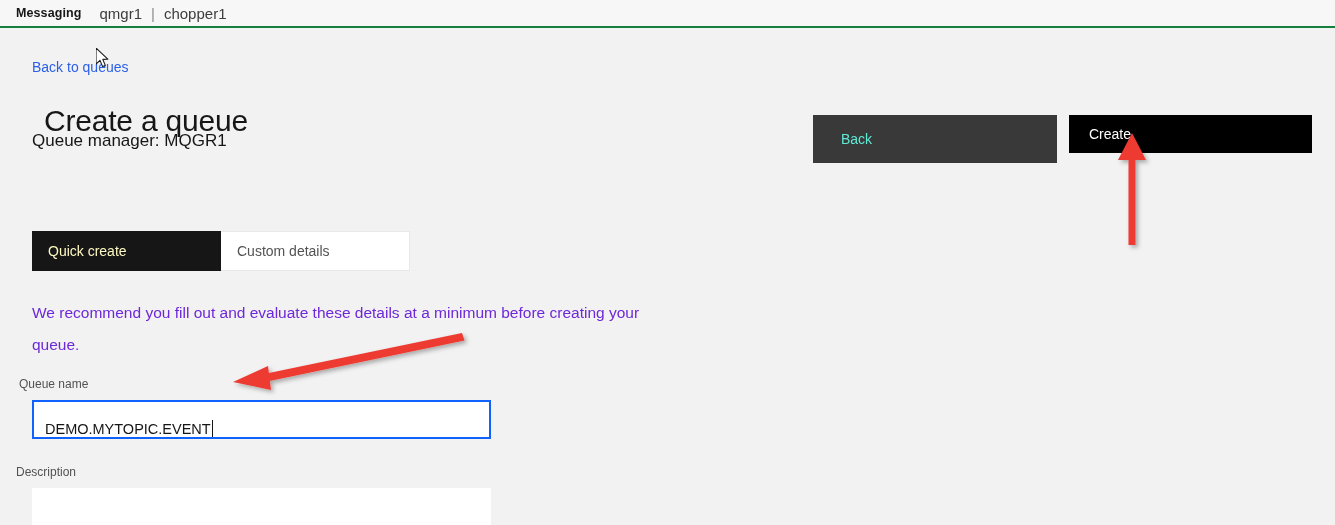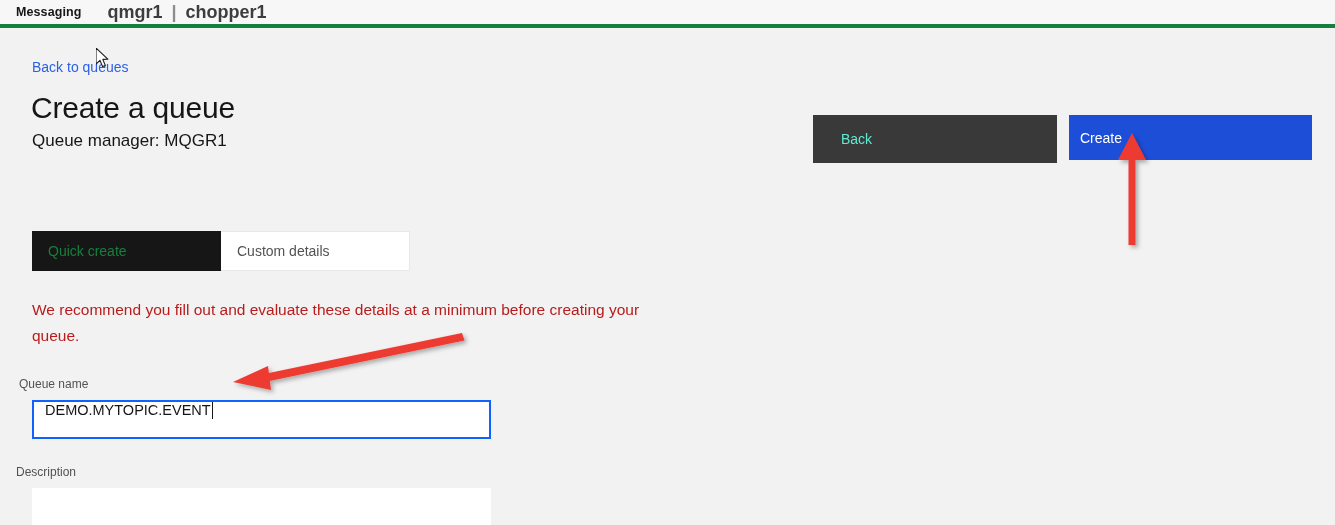--- a/index.html
+++ b/index.html
@@ -23,39 +23,38 @@
   }
 
   
   .topbar {
     position: absolute;
     left: 0;
     top: 0;
     width: 1335px;
     height: 28px;
     background: #f7f7f7;
-    border-bottom: 4px solid #15803d;
+    border-bottom: 2px solid #15803d;
     display: flex;
     align-items: center;
     box-sizing: border-box;
   }
   .topbar-brand {
     font-size: 12.5px;
     font-weight: bold;
     color: #161616;
     margin-left: 16px;
     letter-spacing: 0.1px;
   }
   .topbar-crumbs {
-    font-size: 18px;
+    font-size: 15px;
     color: #3d3d3d;
-    margin-left: 26px;
+    margin-left: 18px;
     display: flex;
     align-items: center;
-    font-weight: bold;
   }
   .topbar-crumbs .sep {
     margin: 0 9px;
     color: #8d8d8d;
   }
 
   
   .page {
     position: absolute;
     left: 0;
@@ -75,21 +74,21 @@
     cursor: pointer;
   }
 
   .page-title {
     position: absolute;
     left: 31px;
     top: 60px;
     font-size: 30px;
     font-weight: normal;
     color: #161616;
-    margin: 0;
+    margin: 13px;
     line-height: 38px;
     letter-spacing: -0.2px;
   }
 
   .page-subtitle {
     position: absolute;
     left: 32px;
     top: 99px;
     font-size: 17px;
     font-weight: normal;
@@ -115,24 +114,24 @@
     width: 244px;
     height: 48px;
     background: #393939;
     color: #5eead4;
     padding-left: 28px;
   }
   .btn-create {
     left: 1069px;
     top: 86px;
     width: 243px;
-    height: 45px;
-    background: #1d4ed8;
+    height: 38px;
+    background: #000000;
     color: #ffffff;
-    padding-left: 11px;
+    padding-left: 20px;
   }
 
   
   .tabs {
     position: absolute;
     left: 32px;
     top: 202px;
     display: flex;
     height: 40px;
   }
@@ -142,39 +141,39 @@
     align-items: center;
     font-size: 14px;
     box-sizing: border-box;
     cursor: pointer;
     padding: 0 16px;
     user-select: none;
   }
   .tab-active {
     width: 189px;
     background: #161616;
-    color: #15803d;
+    color: #fef9c3;
   }
   .tab-inactive {
     width: 189px;
     background: #ffffff;
     color: #525252;
     border: 1px solid #e8e8e8;
     border-left: 0;
   }
 
   
   .recommend {
     position: absolute;
     left: 32px;
     top: 268px;
     width: 608px;
     font-size: 15.5px;
-    line-height: 26px;
-    color: #b91c1c;
+    line-height: 32px;
+    color: #6d28d9;
     margin: 0;
   }
 
   
   .field-label {
     position: absolute;
     font-size: 12px;
     color: #525252;
     line-height: 16px;
   }
@@ -188,21 +187,21 @@
     width: 459px;
     height: 39px;
     background: #ffffff;
     border: 2px solid #0f62fe;
     box-sizing: border-box;
     font-family: "Liberation Sans", sans-serif;
     font-size: 14.5px;
     color: #161616;
     padding: 0 0 0 11px;
     display: flex;
-    align-items: flex-start;
+    align-items: flex-end;
   }
   .caret {
     display: inline-block;
     width: 1px;
     height: 17px;
     background: #161616;
     margin-left: 1px;
   }
 
   .input-description {

